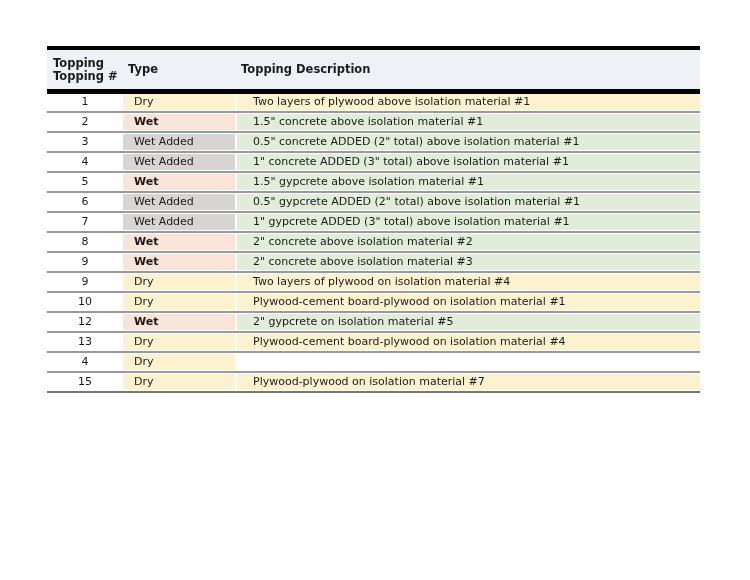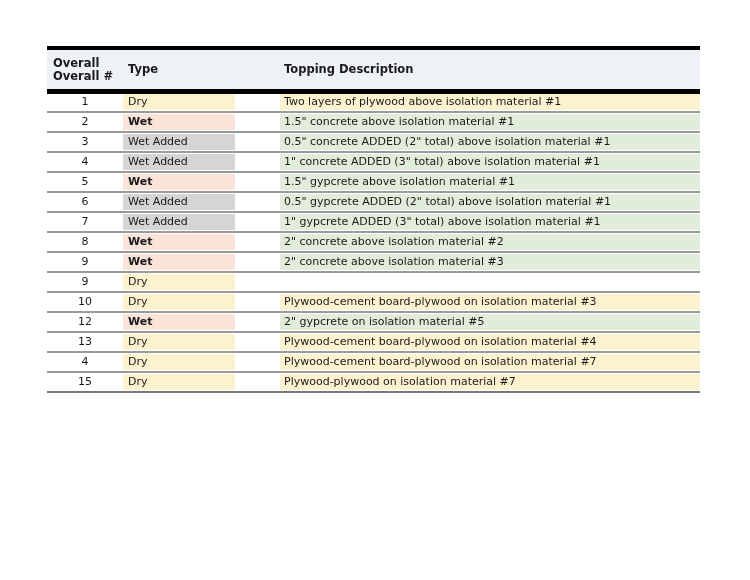--- a/index.html
+++ b/index.html
@@ -22,36 +22,36 @@
     display: flex;
     align-items: center;
     height: 39px;
     background: var(--header-bg, #eef1f5);
     font-weight: bold;
     font-size: 11.5px;
   }
   .hcell { line-height: 13px; }
   .col1 { width: 76px; flex: 0 0 76px; }
   .col2 { width: 112px; flex: 0 0 112px; }
-  .col3 { flex: 1 1 auto; margin-left: 43px; }
+  .col3 { flex: 1 1 auto; }
   .hcell.col1 { padding-left: 6px; }
   .hcell.col2 { padding-left: 5px; }
   .hcell.col3 { padding-left: 6px; }
 
   .trow {
     display: flex;
     height: 16px;
     line-height: 16px;
     font-size: 11px;
     white-space: nowrap;
     overflow: hidden;
   }
   .cell.col1 { text-align: center; background: #ffffff; }
-  .cell.col2 { padding-left: 5px; }
-  .cell.col3 { padding-left: 4px; border-left: 2px solid #ffffff; }
+  .cell.col2 { padding-left: 11px; }
+  .cell.col3 { padding-left: 16px; border-left: 2px solid #ffffff; }
 
   .t-dry       { background: var(--type-dry-bg, #fdf2cf); }
   .t-wet       { background: var(--type-wet-bg, #fae3d8); font-weight: bold; }
   .t-wet-added { background: var(--type-wet-added-bg, #d7d5d3); }
   .d-dry       { background: var(--desc-dry-bg, #fdf2cf); }
   .d-wet       { background: var(--desc-wet-bg, #e2ecda); }
 
   .divider {
     height: 2px;
     background: var(--divider, #9a9a9a);
@@ -64,21 +64,21 @@
     margin-top: 1px;
   }
 </style>
 </head>
 <body>
 
 <div class="table-wrap">
   <div class="bar-top"></div>
 
   <div class="header">
-    <div class="hcell col1">Overall Overall #</div>
+    <div class="hcell col1">Topping Topping #</div>
     <div class="hcell col2">Type</div>
     <div class="hcell col3">Topping Description</div>
   </div>
 
   <div class="bar-mid"></div>
 
   <div id="table-body">
   <div class="trow">
     <div class="cell col1">1</div>
     <div class="cell col2 t-dry">Dry</div>
@@ -129,44 +129,44 @@
 <div class="divider"></div>
   <div class="trow">
     <div class="cell col1">9</div>
     <div class="cell col2 t-wet">Wet</div>
     <div class="cell col3 d-wet">2" concrete above isolation material #3</div>
   </div>
 <div class="divider"></div>
   <div class="trow">
     <div class="cell col1">9</div>
     <div class="cell col2 t-dry">Dry</div>
+    <div class="cell col3 d-dry">Two layers of plywood on isolation material #4</div>
   </div>
 <div class="divider"></div>
   <div class="trow">
     <div class="cell col1">10</div>
     <div class="cell col2 t-dry">Dry</div>
-    <div class="cell col3 d-dry">Plywood-cement board-plywood on isolation material #3</div>
+    <div class="cell col3 d-dry">Plywood-cement board-plywood on isolation material #1</div>
   </div>
 <div class="divider"></div>
   <div class="trow">
     <div class="cell col1">12</div>
     <div class="cell col2 t-wet">Wet</div>
     <div class="cell col3 d-wet">2" gypcrete on isolation material #5</div>
   </div>
 <div class="divider"></div>
   <div class="trow">
     <div class="cell col1">13</div>
     <div class="cell col2 t-dry">Dry</div>
     <div class="cell col3 d-dry">Plywood-cement board-plywood on isolation material #4</div>
   </div>
 <div class="divider"></div>
   <div class="trow">
     <div class="cell col1">4</div>
     <div class="cell col2 t-dry">Dry</div>
-    <div class="cell col3 d-dry">Plywood-cement board-plywood on isolation material #7</div>
   </div>
 <div class="divider"></div>
   <div class="trow">
     <div class="cell col1">15</div>
     <div class="cell col2 t-dry">Dry</div>
     <div class="cell col3 d-dry">Plywood-plywood on isolation material #7</div>
   </div>
 </div>
 
   <div class="bottom-border"></div>

